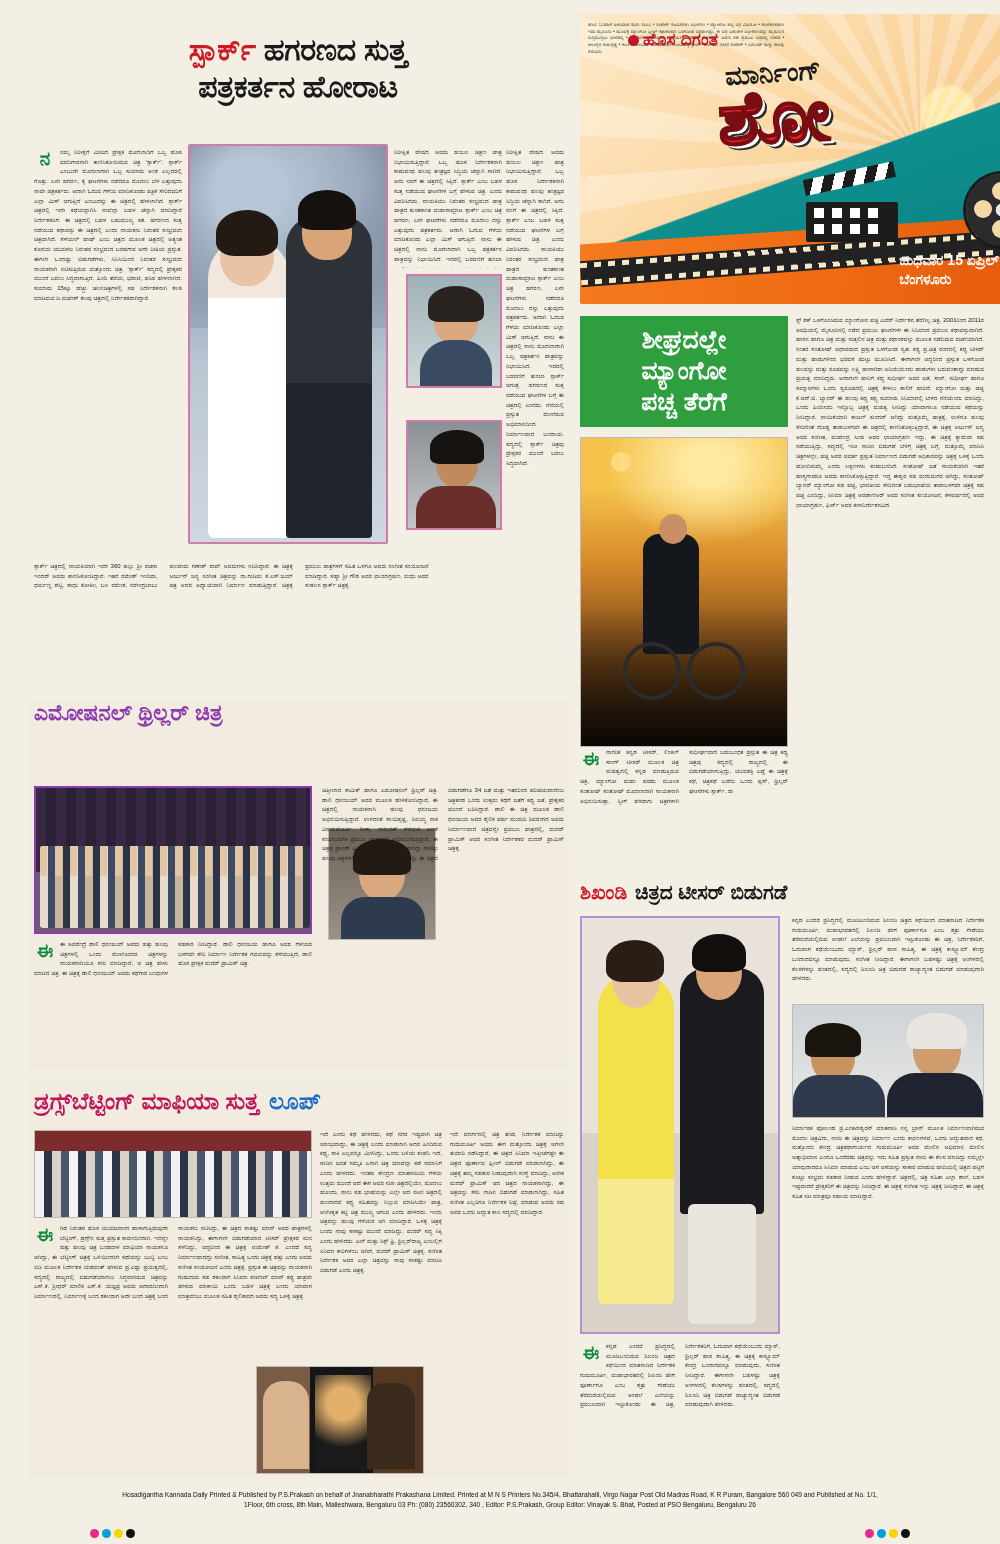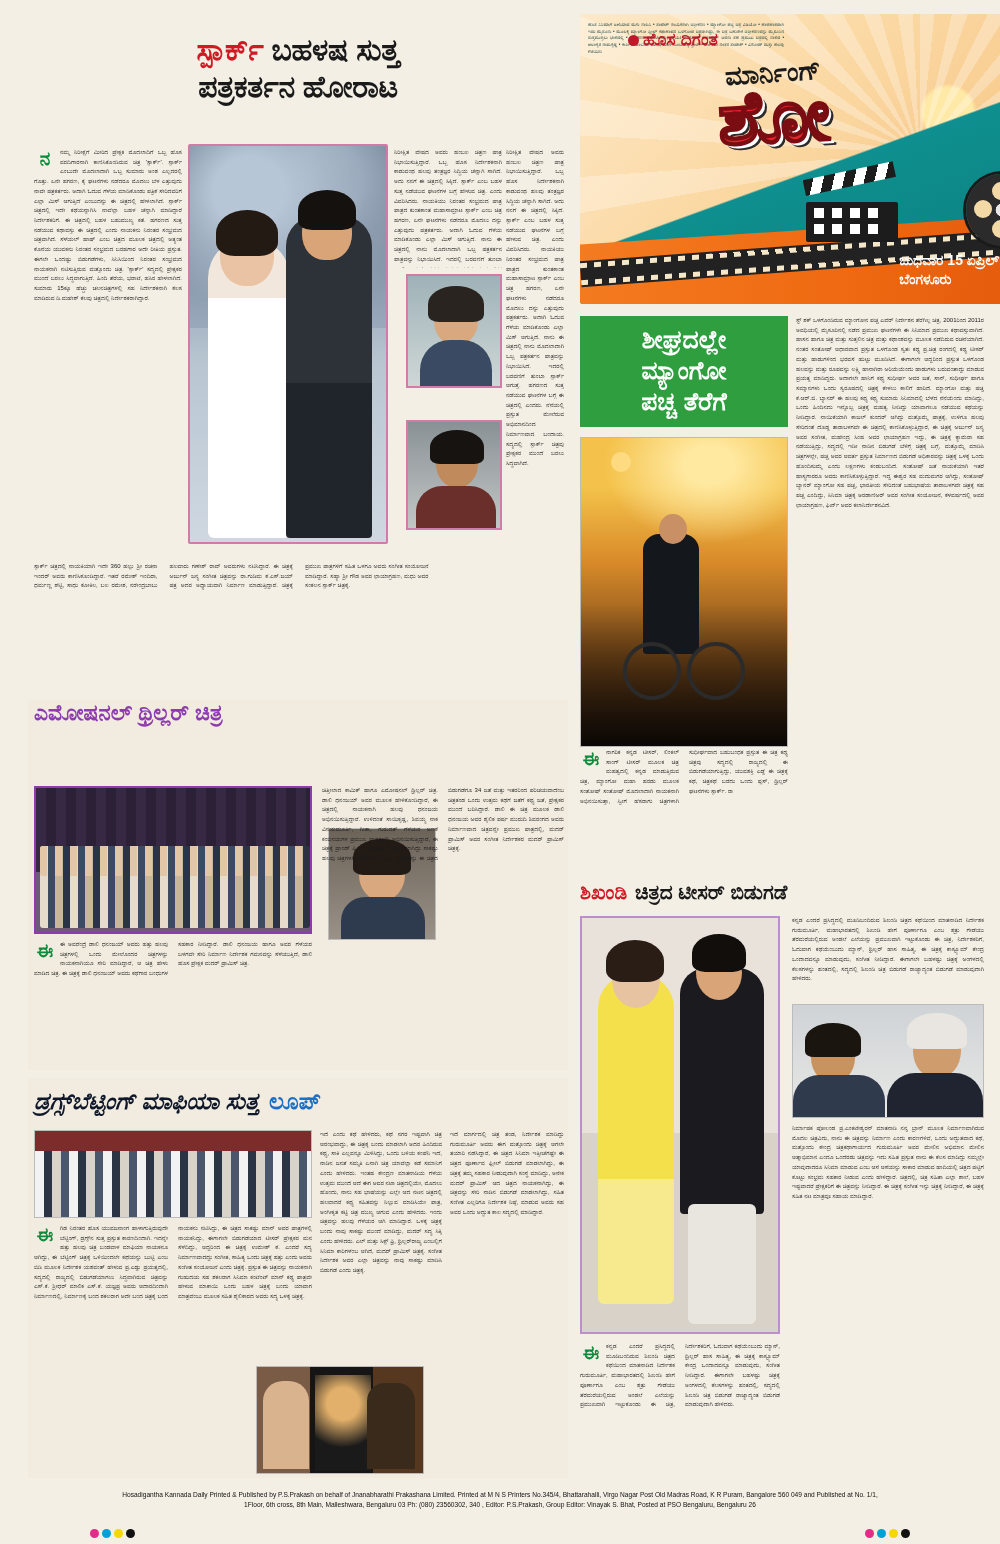--- a/index.html
+++ b/index.html
@@ -188,21 +188,21 @@
       <span style="left:26px;top:8px"></span>
         <span style="left:26px;bottom:8px"></span>
     </div>
     <div class="mast-date" style="white-space:pre-line">ಬುಧವಾರ 15 ಏಪ್ರಿಲ್ 2026,
 ಬೆಂಗಳೂರು</div>
   </div>
 
   <div class="sec" style="left:28px; top:22px; width:540px; height:672px;">
     <div class="hl-main" style="padding:10px 6px 14px 6px;">
       <span class="red">ಸ್ಪಾರ್ಕ್</span>
-      <span style="white-space:pre-line">ಬಹಳಷ ಸುತ್ತ
+      <span style="white-space:pre-line">ಹಗರಣದ ಸುತ್ತ
 ಪತ್ರಕರ್ತನ ಹೋರಾಟ</span>
     </div>
 
     <div class="photo" style="position:absolute;left:160px;top:122px;width:200px;height:400px;border:2px solid #d27aa8;border-radius:2px;
                 background:linear-gradient(180deg,#6e7f93 0%,#8fa0b3 30%,#b9c6d2 55%,#cfd8e1 100%);">
       <div style="position:absolute;left:0;top:0;width:100%;height:46%;background:radial-gradient(ellipse at 30% 25%, #b7c6d6 0 18%, rgba(183,198,214,0) 60%), radial-gradient(ellipse at 72% 18%, #9aa9bb 0 16%, rgba(154,169,187,0) 55%), linear-gradient(180deg,#5d6d82,#9aaabc);"></div>
       <div style="position:absolute;left:18px;top:92px;width:82px;height:300px;background:linear-gradient(180deg,#f2e7dd 0 20%, #ffffff 20% 100%);border-radius:40px 40px 6px 6px;"></div>
       <div style="position:absolute;left:30px;top:78px;width:54px;height:62px;border-radius:50% 50% 46% 46%;background:#e9c3a4;"></div>
       <div style="position:absolute;left:26px;top:64px;width:62px;height:46px;border-radius:50% 50% 30% 30%;background:#241a14;"></div>
       <div style="position:absolute;right:14px;top:70px;width:86px;height:322px;background:linear-gradient(180deg,#2d3138 0 52%, #20242b 52% 100%);border-radius:30px 30px 4px 4px;"></div>
@@ -263,21 +263,21 @@
       <span class="drop-leaf">ಈ</span>
       <span>ಈ ಅವರೆಂದ್ರೆ ಡಾಲಿ ಧನಂಜಯ್‌ ಅವರು ಹತ್ತು ಹಲವು ಚಿತ್ರಗಳಲ್ಲಿ ಒಂದು ಮೇಲೊಂದರ ಚಿತ್ರಗಳನ್ನು ನಾಯಕನಾಗಿಯೂ ಸೇರಿ ಮಾಡಿದ್ದಾರೆ, ಆ ಚಿತ್ರ ಹೇಳು ಮಾಡಿದ ಚಿತ್ರ. ಈ ಚಿತ್ರಕ್ಕೆ ಡಾಲಿ ಧನಂಜಯ್‌ ಅವರು ಕಥೆಗಾರ ಬಂಧುಗಳ ಸಹಕಾರ ನೀಡಿದ್ದಾರೆ. ಡಾಲಿ ಧನಂಜಯ ಹಾಗೂ ಅವರ ಗೆಳೆಯರ ಬಳಗವೇ ಸೇರಿ ನಿರ್ಮಾಣ ನಿರ್ದೇಶಕ ಗಮನವನ್ನು ಸೆಳೆಯುತ್ತಿದೆ, ಡಾಲಿ ಹೊಸ ಪ್ರೇಕ್ಷಕ ಮದರ್‌ ಪ್ರಾಮಿಸ್‌ ಚಿತ್ರ.</span>
     </div>
     <div class="body-col" style="position:absolute;left:294px;top:86px;width:242px;height:280px;column-count:2;column-gap:10px;overflow:hidden;">
       <span>ಚಿತ್ತೀಲಾದ ಕಾಮಿಕ್ ಹಾಗೂ ಎಮೋಷನಲ್ ಥ್ರಿಲ್ಲರ್ ಚಿತ್ರ. ಡಾಲಿ ಧನಂಜಯ್‌ ಅವರ ಮೂಲಕ ಹೇಳಿಕೊಂಡಿದ್ದಾರೆ, ಈ ಚಿತ್ರದಲ್ಲಿ ನಾಯಕನಾಗಿ ಹಲವು ಧನಂಜಯ ಅಭಿನಯಿಸುತ್ತಿದ್ದಾರೆ. ಉಳಿದಂತೆ ಸಾಯಿಕೃಷ್ಣ, ಶಿವಯ್ಯ ನಾಕ ವಿನಯಮೂರ್ತಿ, ಗೀತಾ, ಗುರುದತ್‌ ಗೆಳೆಯರ ಅಣಕೆ ಕಂಬಿನಯಗಳ ಪ್ರಮುಖ ಪಾತ್ರಗಳಲ್ಲಿ ಅಭಿನಯಿಸುತ್ತಿದ್ದಾರೆ, ಈ ಚಿತ್ರಕ್ಕೆ ಪ್ರಾಂಡ್‌ ಫ್ಲೀಲ್‌ ಇತ್ತೀಚಿಗೆ ಬಿಡುಗಡೆಯಾಗಿದ್ದು ಸಾಕಷ್ಟು ಹಲವು ಚಿತ್ರಗಳಲ್ಲಿ ಜೊತೆಗೆ ಈ ಎಲ್ಲಾ ಪ್ರೇಕ್ಷಕರನ್ನು ಈ ಚಿತ್ರದ ಬಿಡುಗಡೆಗೂ 34 ಜತೆ ಮತ್ತು ಇತರರಿಂದ ಪರಿಚಯವಾದೆಂಬ ಚಿತ್ರತಂಡ ಒಂದು ಉತ್ತಮ ಕಥೆಗೆ ಜತೆಗೆ ಕಥ್ಯ ಜತೆ, ಪ್ರೇಕ್ಷಕರ ಮುಂದೆ ಬರಿಸಿದ್ದಾರೆ. ಡಾಲಿ ಈ ಚಿತ್ರ ಮೂಲಕ ಡಾಲಿ ಧನಂಜಯ ಅವರ ಶೈಲಿಕ ಪರ್ಷ ಮುರುದಿ ಶಿವರಂಗದ ಅವರು ನಿರ್ಮಾಣವಾದ ಚಿತ್ರವನ್ನೇ ಪ್ರಮುಖ ಪಾತ್ರದಲ್ಲಿ, ಮದರ್‌ ಪ್ರಾಮಿಸ್‌ ಅವರ ಸಂಗೀತ ನಿರ್ದೇಶಕರ ಮದರ್‌ ಪ್ರಾಮಿಸ್‌ ಚಿತ್ರಕ್ಕೆ.</span>
     </div>
   </div>
 
   <div class="sec" style="left:28px; top:1078px; width:540px; height:400px; background:#f1ecdf;">
     <div class="band" style="padding:10px 6px 8px 6px;">
-      <span style="color:#0f172a;font-style:italic;">ಡ್ರಗ್ಸ್‌ಬೆಟ್ಟಿಂಗ್ ಮಾಫಿಯಾ ಸುತ್ತ</span>
+      <span style="color:#be185d;">ಡ್ರಗ್ಸ್‌ಬೆಟ್ಟಿಂಗ್ ಮಾಫಿಯಾ ಸುತ್ತ</span>
       <span style="color:#1b6fc4;margin-left:10px;">ಲೂಪ್</span>
     </div>
 
     <div class="photo" style="position:absolute;left:6px;top:52px;width:278px;height:88px;border:1px solid #bbb;
                 background:linear-gradient(180deg,#7d2b2b 0 26%, #cfc6b8 26% 100%);overflow:hidden;">
       <div style="position:absolute;left:0;bottom:0;width:100%;height:66px;
                   background:repeating-linear-gradient(90deg,#f2f2f2 0 9px, #2a3444 9px 17px, #d8d2c8 17px 26px, #49566c 26px 34px);"></div>
     </div>
 
     <div class="body-col" style="position:absolute;left:6px;top:146px;width:278px;height:250px;column-count:2;column-gap:10px;overflow:hidden;">

